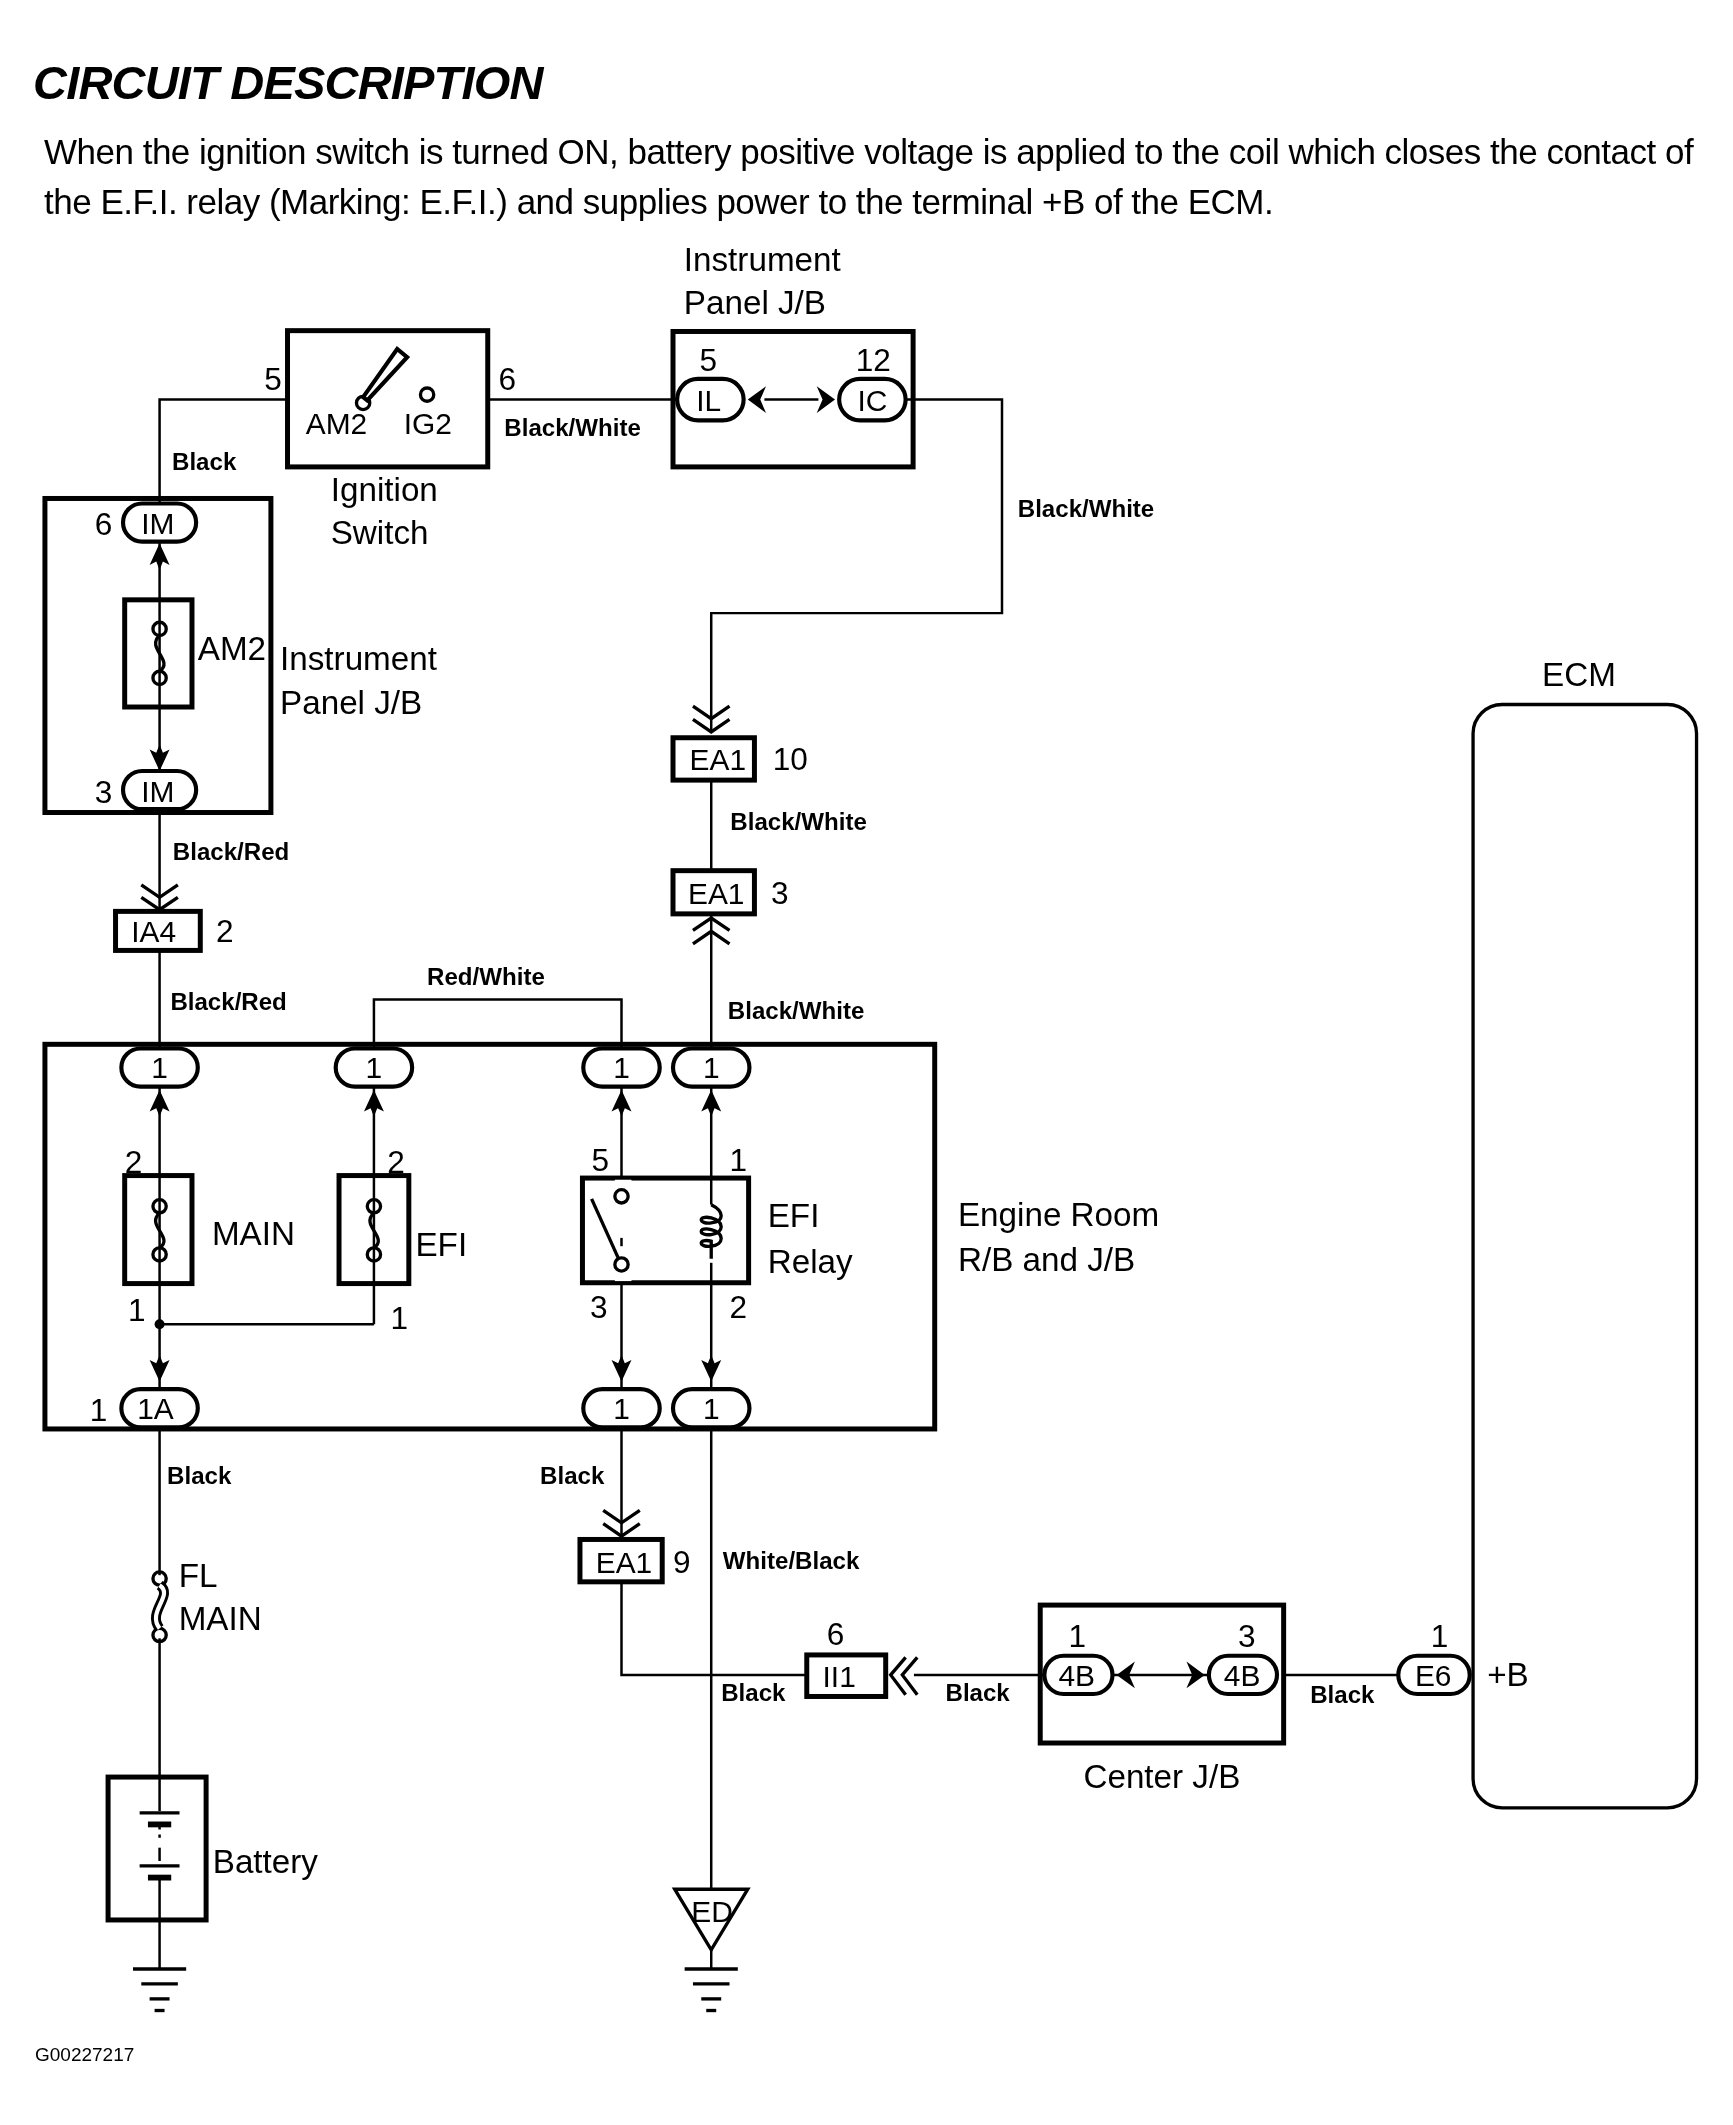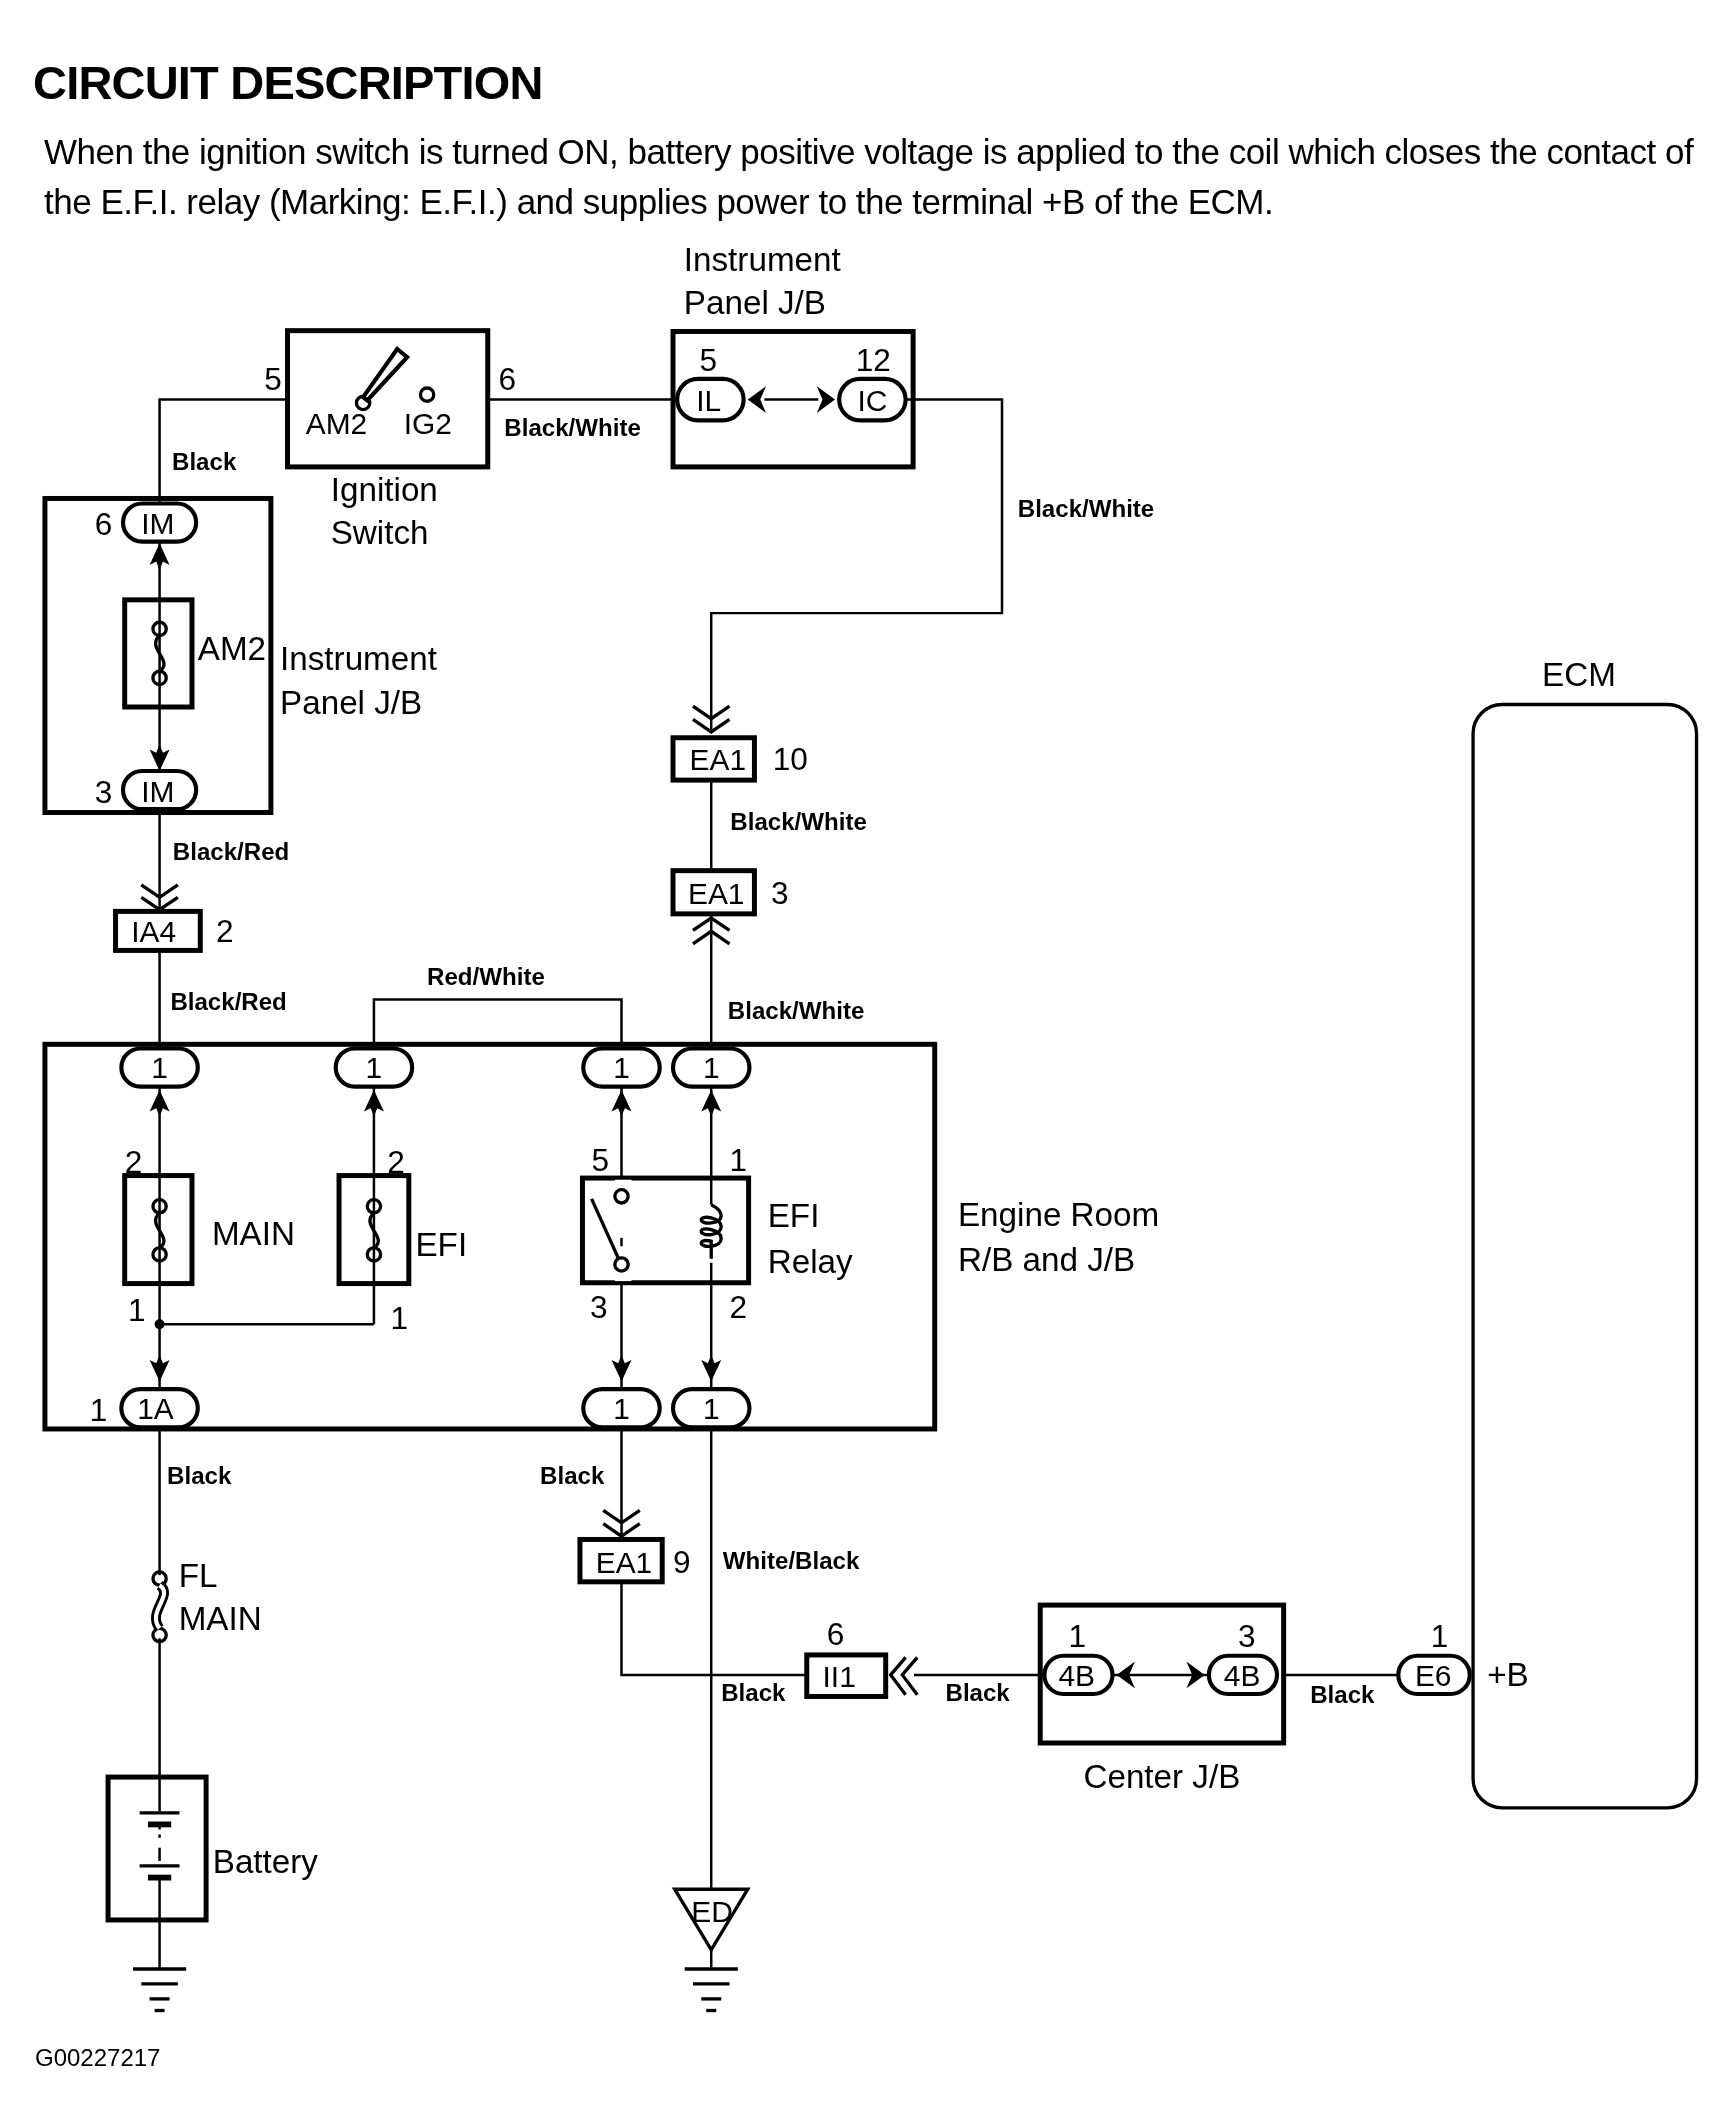--- a/index.html
+++ b/index.html
@@ -1,25 +1,25 @@
 <!DOCTYPE html>
 <html style="font-size:13.3px"><head>
 <meta charset="utf-8">
 <style>
   html, body { margin: 0; padding: 0; background: #ffffff; }
   body { width: 1734px; height: 2126px; position: relative; overflow: hidden; font-family: "Liberation Sans", sans-serif; color: #000; }
-  .title { position: absolute; left: 33px; top: 55px; font-size: 47px; font-weight: bold; letter-spacing: -0.8px; margin: 0; }
+  .title { position: absolute; left: 33px; top: 55px; font-size: 47px; font-weight: bold; letter-spacing: -0.8px; margin: 0; font-style: italic; }
   .desc { position: absolute; left: 32px; top: 115px; width: 1695px; font-size: 35px; line-height: 50px; margin: 12px; letter-spacing: -0.5px; }
   svg.diagram { position: absolute; left: 0; top: 0; }
   svg text { font-family: "Liberation Sans", sans-serif; fill: #000; }
   .lbl { font-size: 40px; }
   .wire-lbl { font-size: 29px; font-weight: bold; }
   .pin { font-size: 38px; }
   .conn-txt { font-size: 36px; }
-  .code { position: absolute; left: 35px; top: 2044px; font-size: 24px; }
+  .code { position: absolute; left: 35px; top: 2044px; font-size: 19px; }
   .w { stroke: #000; stroke-width: 3; fill: none; }
   .box { stroke: #000; stroke-width: 6; fill: none; }
   .thin { stroke: #000; stroke-width: 4; fill: none; }
   .pill { stroke: #000; stroke-width: 5; fill: #fff; }
 </style>
 </head>
 <body>
 
 <h1 class="title">CIRCUIT DESCRIPTION</h1>
 <p class="desc">When the ignition switch is turned ON, battery positive voltage is applied to the coil which closes the contact of the E.F.I. relay (Marking: E.F.I.) and supplies power to the terminal +B of the ECM.</p>

